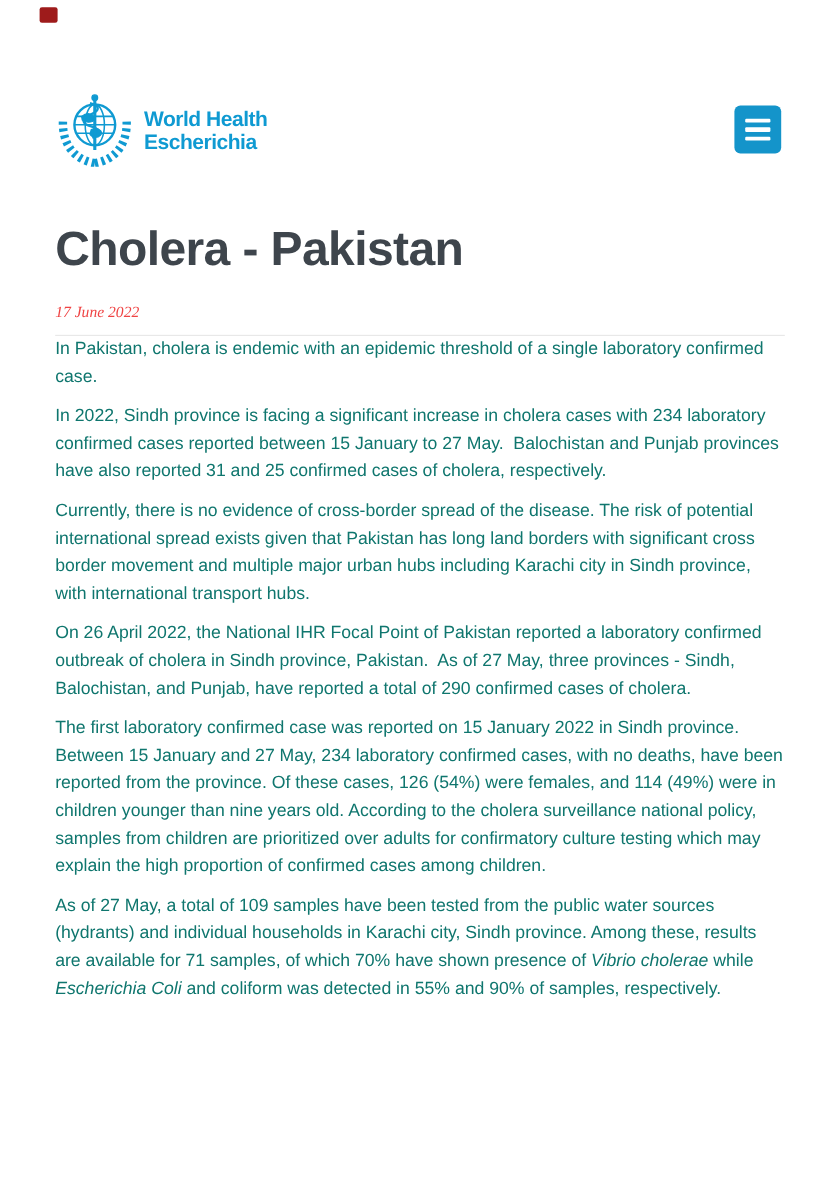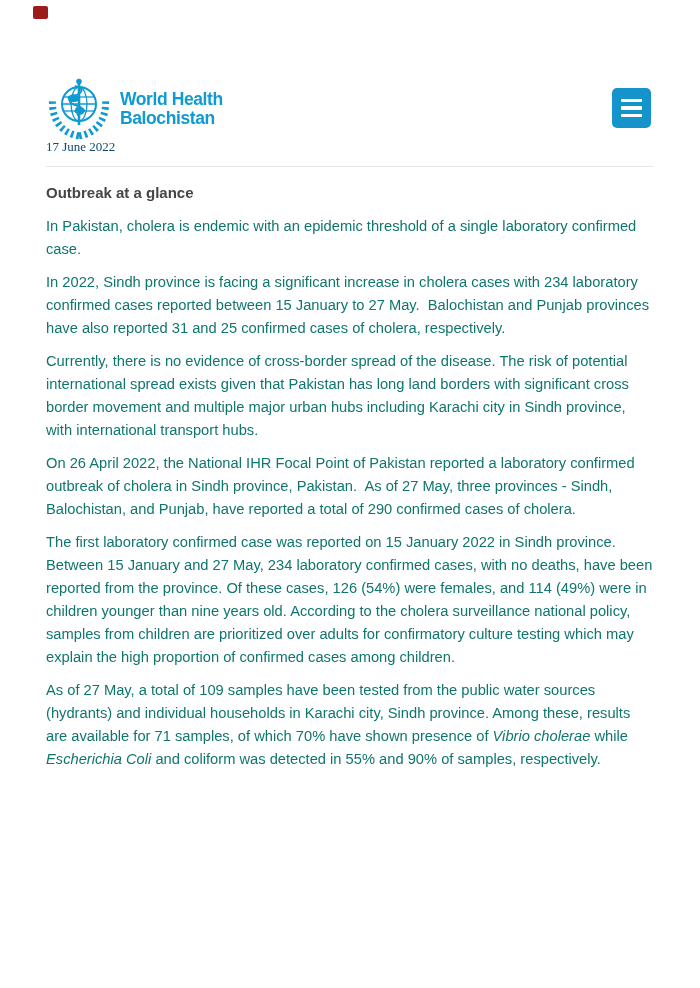--- a/index.html
+++ b/index.html
@@ -71,23 +71,25 @@
   h1.page-title {
     margin-top: 47px;
     font-size: 40px;
     line-height: 1.12;
     font-weight: bold;
     color: #3e454c;
     letter-spacing: -0.5px;
   }
 
   .article-date {
+    margin-top: 21px;
     font-family: "Liberation Serif", serif;
     font-size: 13px;
-    color: #0c4a6e;
+    color: #ef4444;
+    font-style: italic;
   }
 
   hr.divider {
     margin-top: 11px;
     border: none;
     border-top: 1px solid #e8e8e8;
   }
 
   .article-body h3 {
     margin: 16px 0 12px 0;
@@ -130,38 +132,38 @@
           <path d="M30,31 q5,-2 8,1 q2,3 -2,5 q-5,1 -7,-2 z"></path>
           <circle cx="33" cy="4.5" r="2.4"></circle>
         </g>
         <g fill="none" stroke="#0f9ad2">
           <line x1="33" y1="4" x2="33" y2="48" stroke-width="2.6"></line>
           <path d="M29,9 c8,2 9,6 0.5,9.5 c-8.5,3.5 -7.5,7.5 1,10 c8,2.5 8,6.5 0.5,9.5" stroke-width="2"></path>
         </g>
       </svg>
       <span class="logo-text">
         <span>World Health</span>
-        <span>Balochistan</span>
+        <span>Escherichia</span>
       </span>
     </a>
 
     <button class="menu-btn">
       <span style="display:contents">
         <span class="bar"></span>
         <span class="bar"></span>
         <span class="bar"></span>
       </span>
     </button>
   </header>
 
   <main class="content">
+    <h1 class="page-title">Cholera - Pakistan</h1>
     <div class="article-date">17 June 2022</div>
     <hr class="divider">
     <div class="article-body" id="article-body">
-        <h3>Outbreak at a glance</h3>
         <p><span>In Pakistan, cholera is endemic with an epidemic threshold of a single laboratory confirmed case.</span></p>
         <p><span>In 2022, Sindh province is facing a significant increase in cholera cases with 234 laboratory confirmed cases reported between 15 January to 27 May.&nbsp; Balochistan and Punjab provinces have also reported 31 and 25 confirmed cases of cholera, respectively.</span></p>
         <p><span>Currently, there is no evidence of cross-border spread of the disease. The risk of potential international spread exists given that Pakistan has long land borders with significant cross border movement and multiple major urban hubs including Karachi city in Sindh province, with international transport hubs.</span></p>
         <p><span>On 26 April 2022, the National IHR Focal Point of Pakistan reported a laboratory confirmed outbreak of cholera in Sindh province, Pakistan.&nbsp; As of 27 May, three provinces - Sindh, Balochistan, and Punjab, have reported a total of 290 confirmed cases of cholera.</span></p>
         <p><span>The first laboratory confirmed case was reported on 15 January 2022 in Sindh province.&nbsp; Between 15 January and 27 May, 234 laboratory confirmed cases, with no deaths, have been reported from the province. Of these cases, 126 (54%) were females, and 114 (49%) were in children younger than nine years old. According to the cholera surveillance national policy, samples from children are prioritized over adults for confirmatory culture testing which may explain the high proportion of confirmed cases among children.</span></p>
         <p><span>As of 27 May, a total of 109 samples have been tested from the public water sources (hydrants) and individual households in Karachi city, Sindh province. Among these, results are available for 71 samples, of which 70% have shown presence of </span><em>Vibrio cholerae</em><span> while </span><em>Escherichia Coli</em><span> and coliform was detected in 55% and 90% of samples, respectively.</span></p>
       </div>
   </main>
 
 </div>

